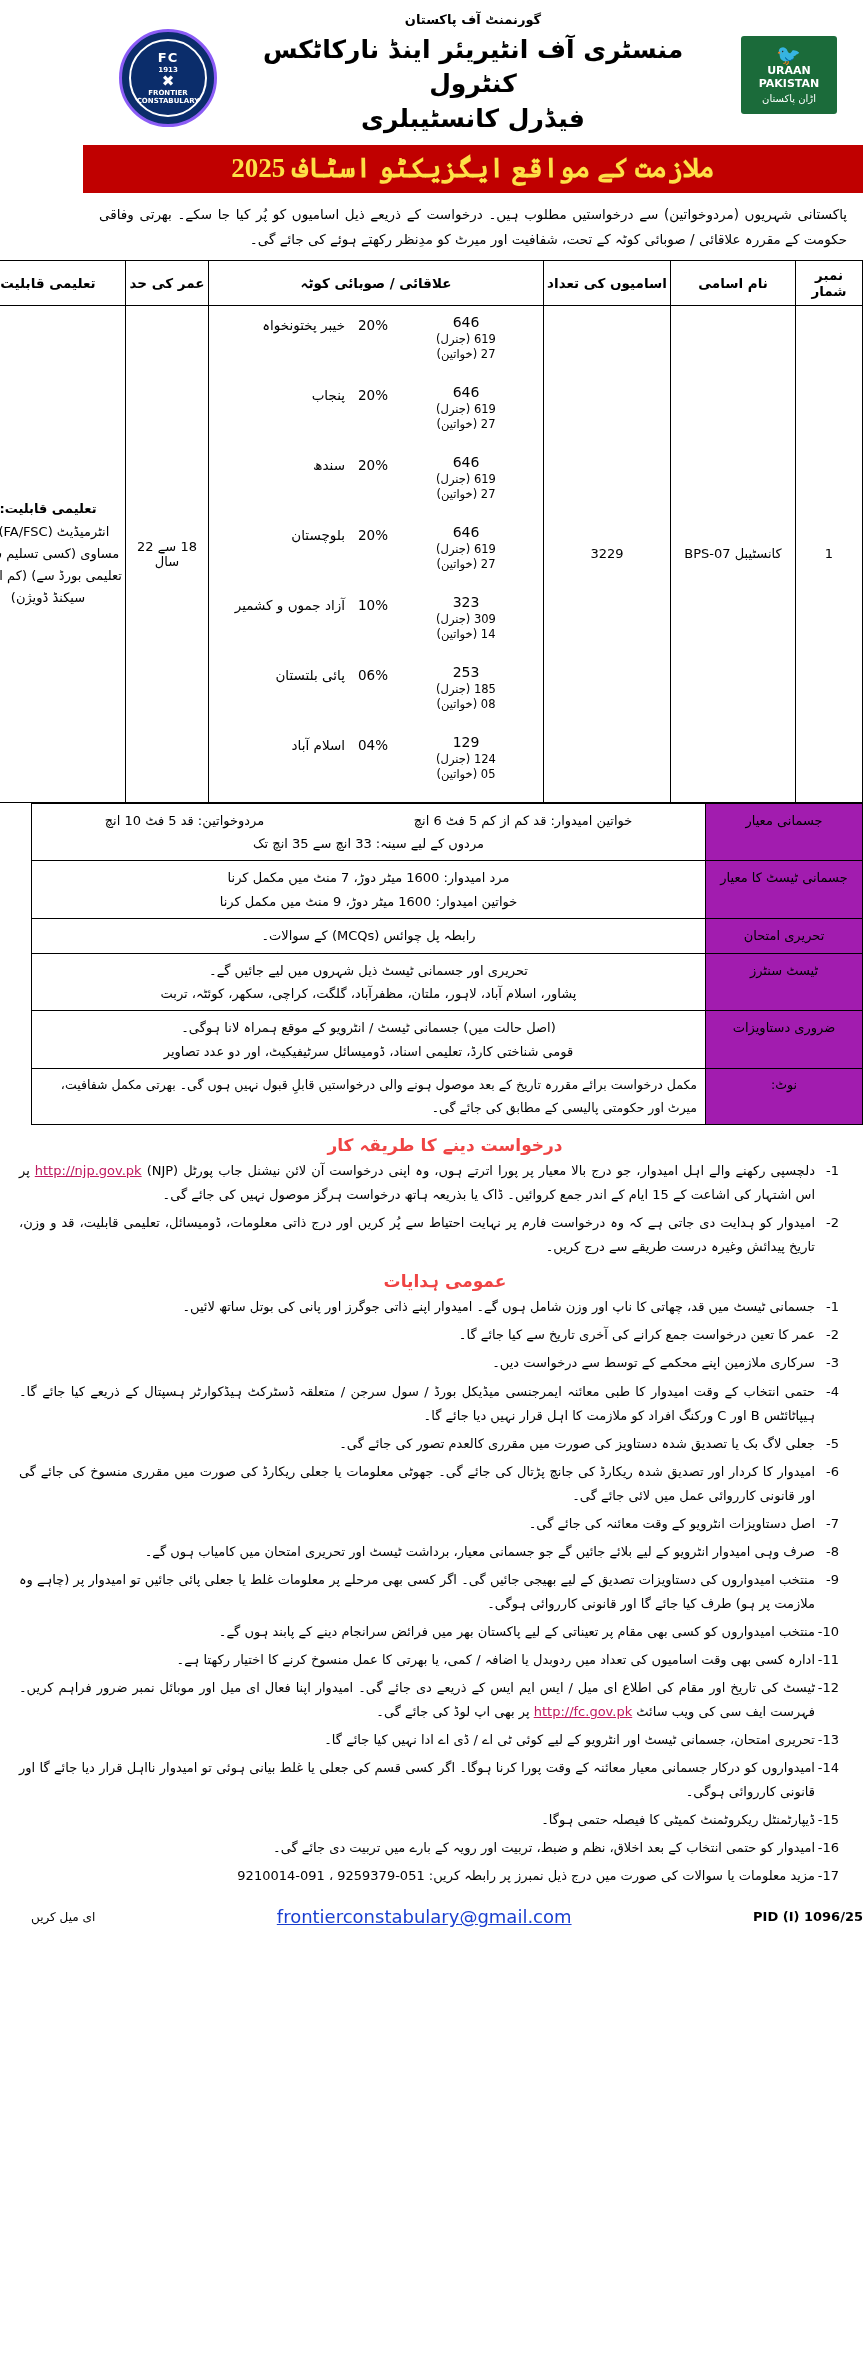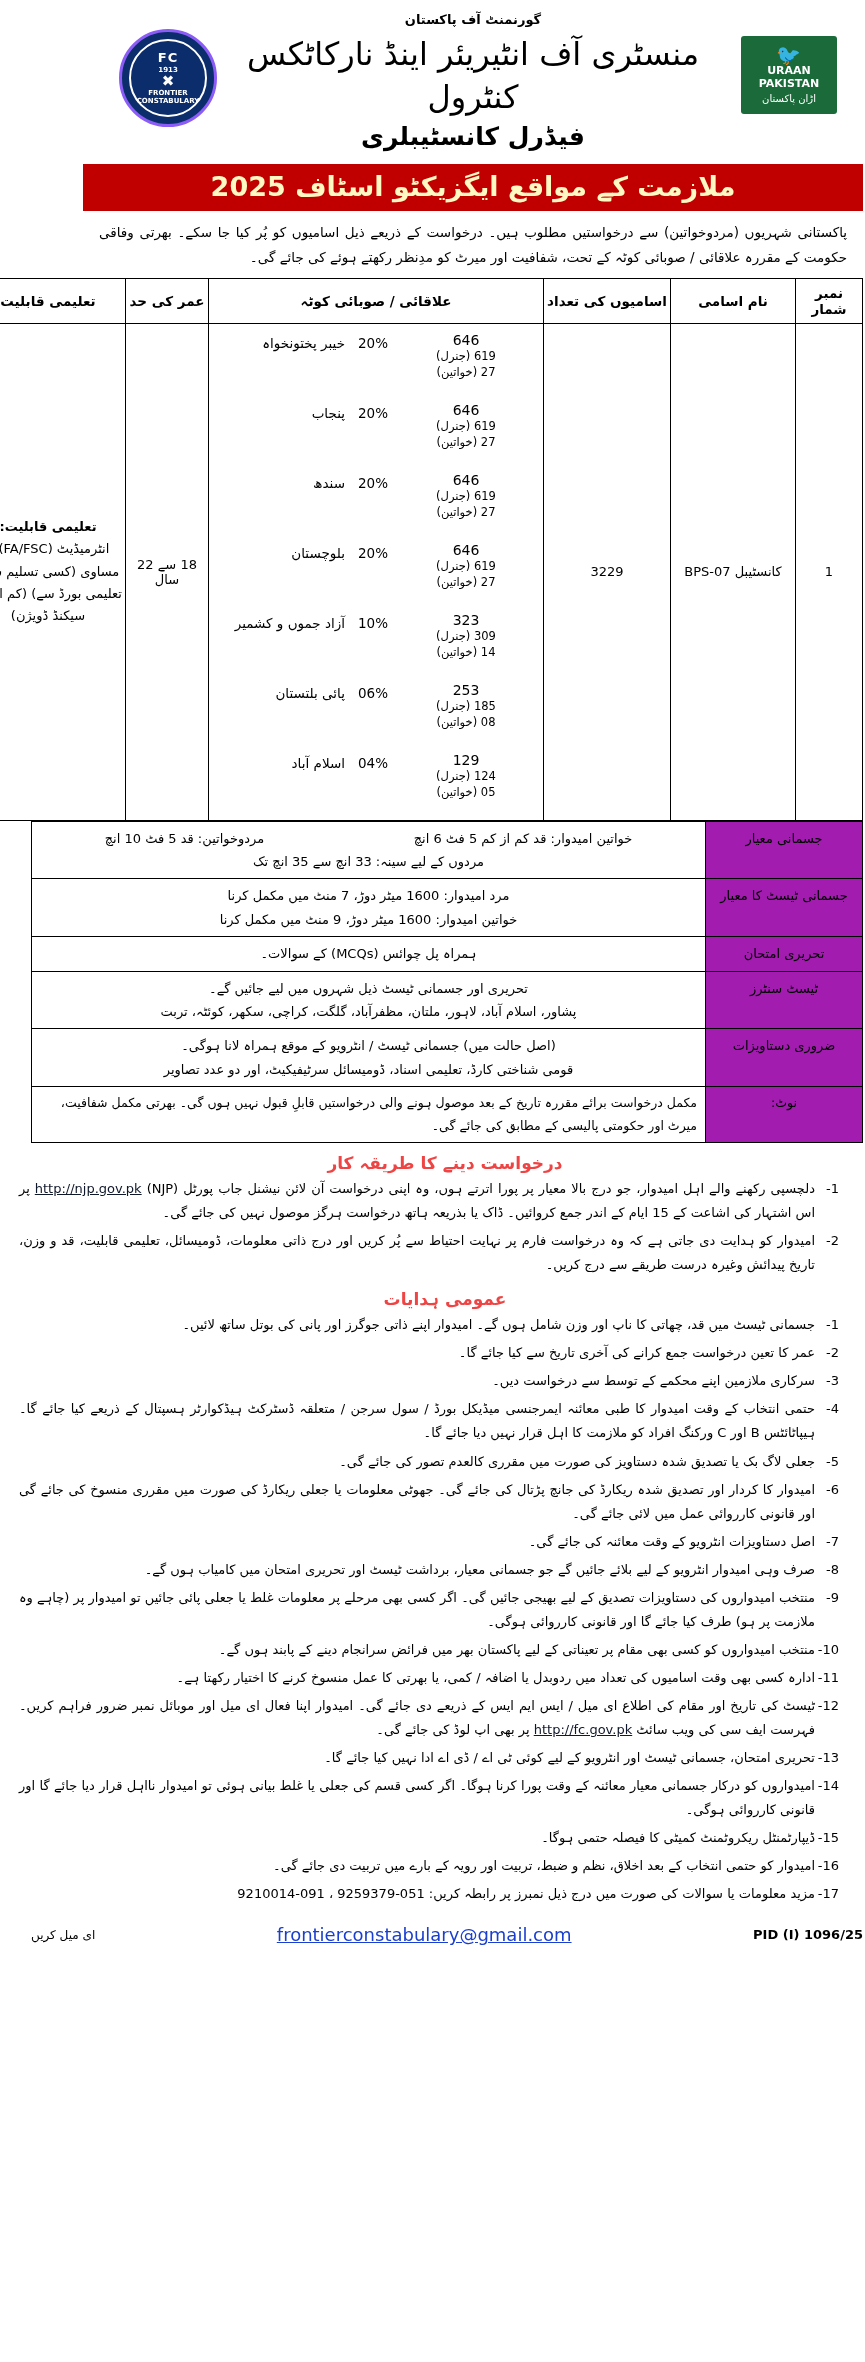--- a/index.html
+++ b/index.html
@@ -69,31 +69,32 @@
     display:flex;flex-direction:column;align-items:center;justify-content:center;
   }
   .fc-badge .yr{font-size:7px;}
   .fc-badge .big{font-size:13px;letter-spacing:1px;}
   .fc-badge .arms{font-size:15px;line-height:1;}
   .title-center{
     flex:1 1 auto;
     text-align:center;
     padding-top:4px;
   }
-  .t1{font-size:32px;font-weight:normal;line-height:1.35;}
+  .t1{font-size:25px;font-weight:bold;line-height:1.35;}
   .t2{font-size:25px;font-weight:bold;line-height:1.45;}
   .redbar{
     margin:8px 0 0 0;
     background:#c00000;
-    color:#fef9c3;
+    color:#fde047;
     text-align:center;
     font-size:27px;
     font-weight:bold;
     padding:7px 0 9px 0;
     letter-spacing:0.5px;
+    font-family:Liberation Serif, serif;
   }
   
   .intro{
     font-size:13.5px;
     line-height:1.85;
     padding:9px 16px 4px 16px;
     text-align:justify;
   }
   
   table.main{
@@ -199,21 +200,21 @@
     text-align:justify;
     padding:2px 24px 2px 0;
   }
   ol.steps li:before{
     content:counter(st) "-";
     position:absolute;
     right:0;top:2px;
     font-size:13px;
     font-weight:normal;
   }
-  .lnk{color:#0f172a;text-decoration:underline;margin-top:29px;}
+  .lnk{color:#be185d;text-decoration:underline;margin-top:29px;}
   
   .footer{
     width:832px;margin:16px auto 0 auto;
     display:flex;flex-direction:row;justify-content:space-between;align-items:center;
     font-size:13px;
     padding-bottom:14px;
   }
   .footer .pid{font-weight:bold;}
   .mail{
     color:#1a3fd0;
@@ -373,21 +374,21 @@
         <td class="lbl">جسمانی ٹیسٹ کا معیار</td>
         <td class="val">
           <div class="two-col">
             <span>مرد امیدوار: 1600 میٹر دوڑ، 7 منٹ میں مکمل کرنا</span>
           </div>
           <div>خواتین امیدوار: 1600 میٹر دوڑ، 9 منٹ میں مکمل کرنا</div>
         </td>
       </tr>
       <tr>
         <td class="lbl">تحریری امتحان</td>
-        <td class="val">ہمراہ پل چوائس (MCQs) کے سوالات۔</td>
+        <td class="val">رابطہ پل چوائس (MCQs) کے سوالات۔</td>
       </tr>
       <tr>
         <td class="lbl">ٹیسٹ سنٹرز</td>
         <td class="val">
           <div>تحریری اور جسمانی ٹیسٹ ذیل شہروں میں لیے جائیں گے۔</div>
           <div>پشاور، اسلام آباد، لاہور، ملتان، مظفرآباد، گلگت، کراچی، سکھر، کوئٹہ، تربت</div>
         </td>
       </tr>
       <tr>
         <td class="lbl">ضروری دستاویزات</td>

